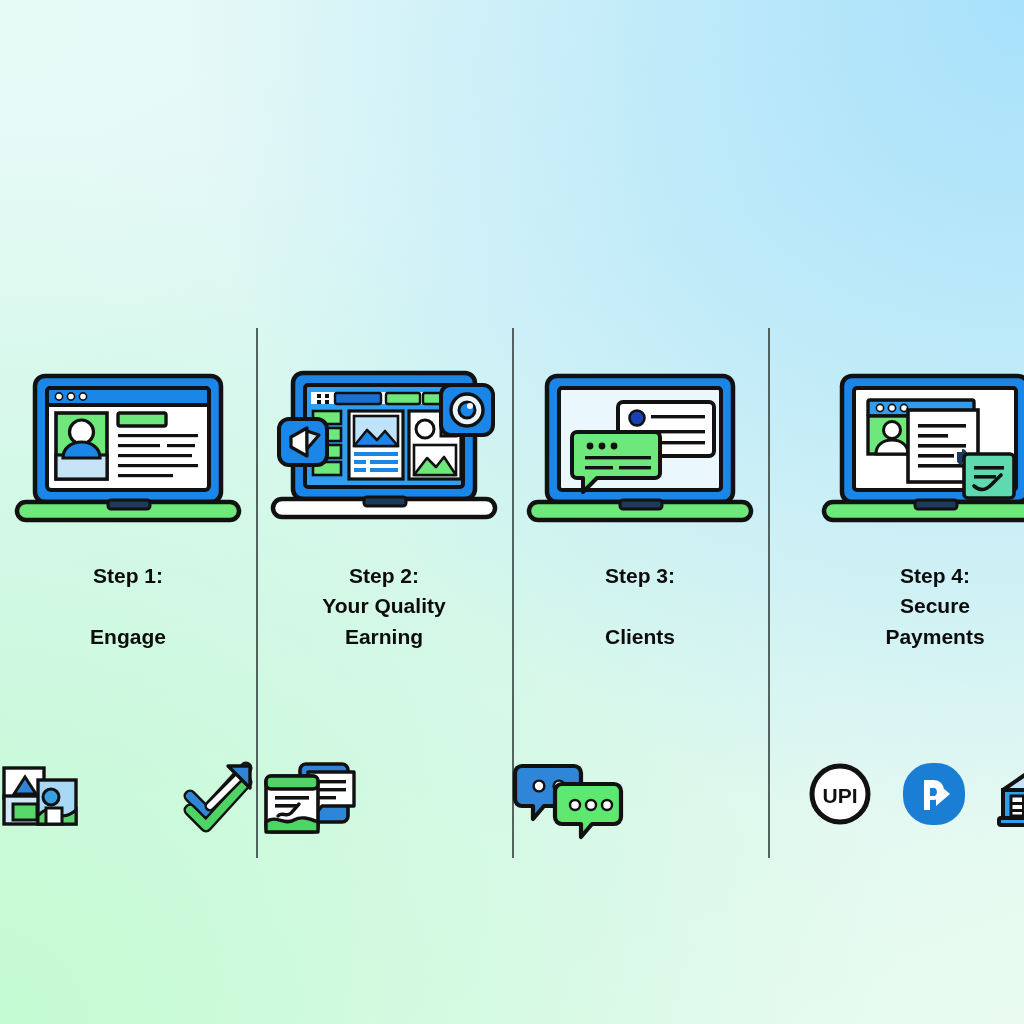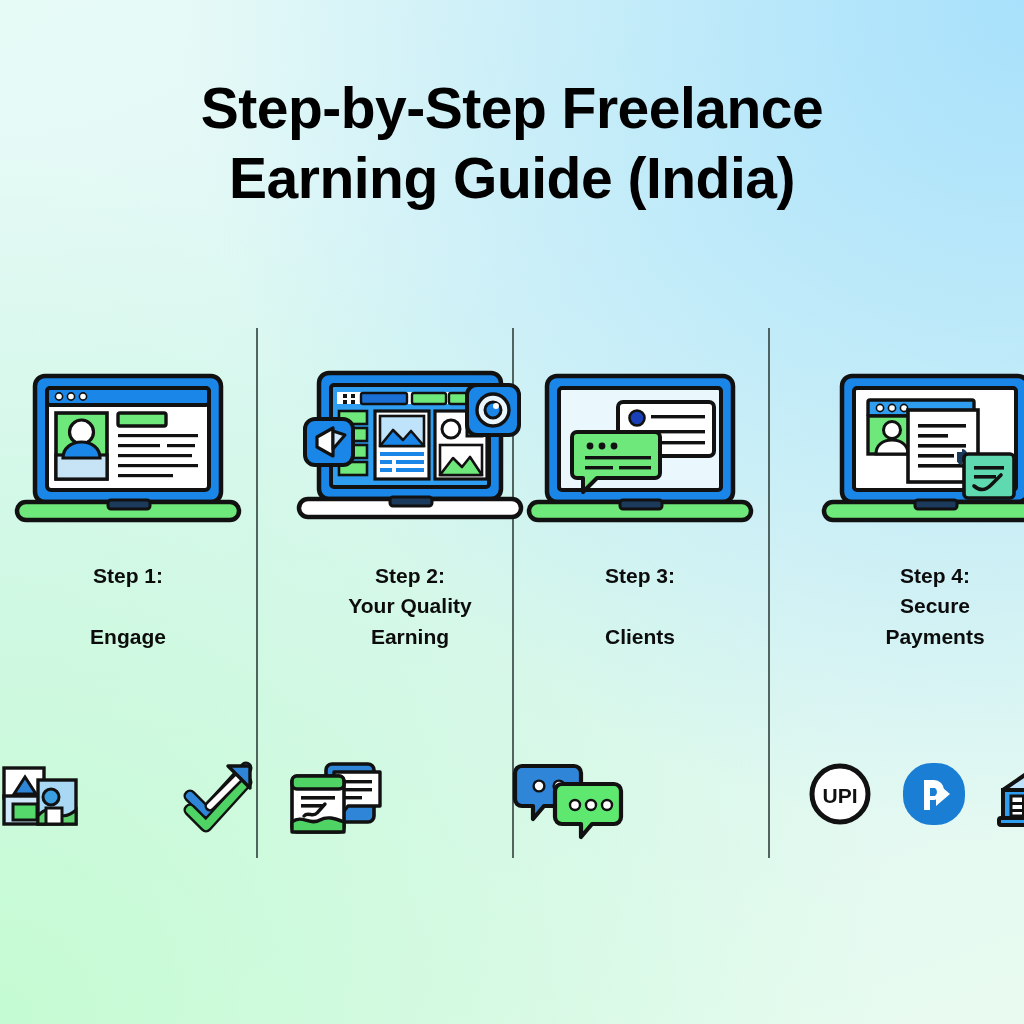--- a/index.html
+++ b/index.html
@@ -23,42 +23,38 @@
     letter-spacing:-0.5px;
   }
   .title .tline{display:block;}
   
   .divider{
     position:absolute;top:328px;width:2px;height:530px;
     background:#3a4a46;opacity:.85;
   }
   
   .col{position:absolute;top:360px;width:256px;height:540px;}
-  .col-0{left:0;}  .col-1{left:256px;margin-left:26px;} .col-2{left:512px;} .col-3{left:768px;margin-left:39px;}
+  .col-0{left:0;}  .col-1{left:256px;} .col-2{left:512px;} .col-3{left:768px;margin-left:39px;}
   .art{position:relative;height:165px;display:flex;align-items:flex-end;justify-content:center;}
   .steplabel{
     margin-top:36px;text-align:center;color:#0c0c0c;
     font-size:21px;font-weight:bold;line-height:1.45;
     padding:0 14px;
   }
   .iconrow{
     position:absolute;left:0;right:0;top:400px;
     display:flex;align-items:center;justify-content:space-between;gap:22px;
   }
   svg{display:block;overflow:visible;}
 </style>
 </head>
 <body>
 
 <div id="infographic">
 
-  <div class="title">
-    <span class="tline">Step-by-Step Freelance</span>
-    <span class="tline">Earning Guide (India)</span>
-  </div>
 
   <div class="divider" style="left:256px;"></div>
   <div class="divider" style="left:512px;"></div>
   <div class="divider" style="left:768px;"></div>
 
   <div class="col col-0">
     <div class="art">
       <svg width="226" height="155" viewBox="0 0 226 155">
         <rect x="20" y="6" width="186" height="126" rx="10" fill="#1a86e8" stroke="#111" stroke-width="4.5"></rect>
         <rect x="32" y="18" width="162" height="102" rx="4" fill="#ffffff" stroke="#111" stroke-width="4"></rect>

